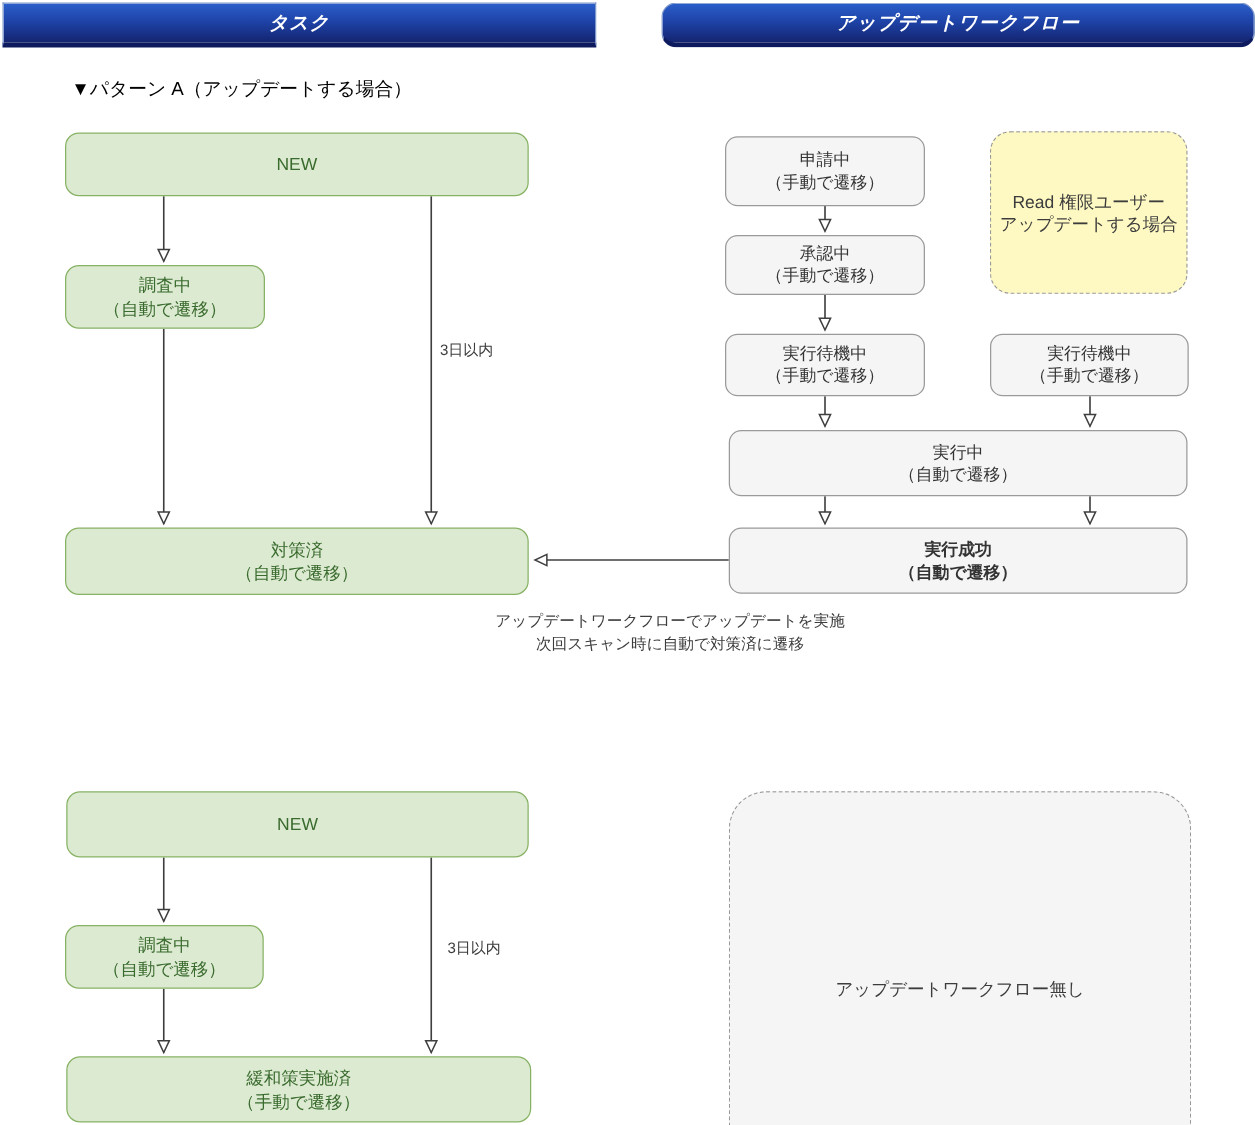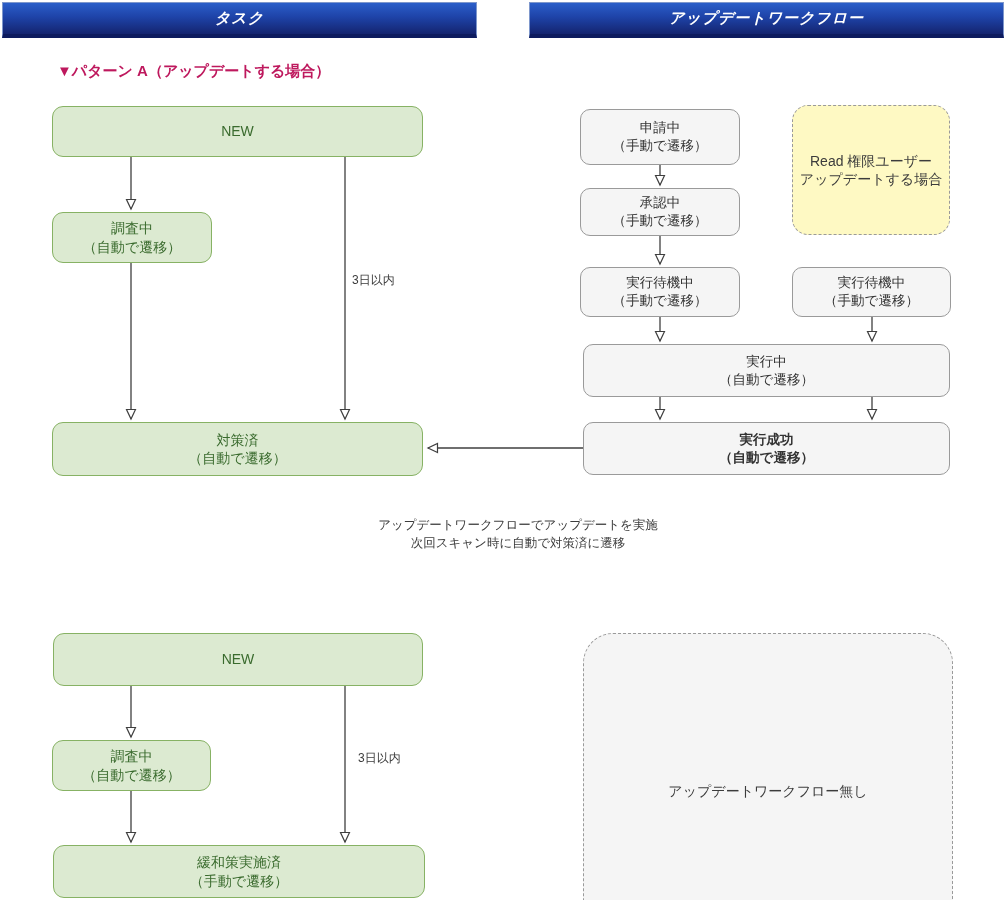--- a/index.html
+++ b/index.html
@@ -26,39 +26,39 @@
   }
   .gray{
     background:#f5f5f5;border:1.3px solid #9a9a9a;border-radius:10px;
     color:#333333;font-size:13.5px;
   }
   .dashed{
     background:#fef9c3;border:1.5px dashed #9a9a9a;
     color:#3c3c3c;
   }
   .sec-heading{
-    position:absolute;font-size:15px;font-weight:bold;color:#be185d;white-space:nowrap;
+    position:absolute;font-size:15px;font-weight:normal;color:#000000;white-space:nowrap;
   }
   .edge-label{
     position:absolute;font-size:12px;color:#3b3b3b;white-space:nowrap;
   }
   .caption{
     position:absolute;text-align:center;font-size:12.5px;color:#3d3d3d;line-height:1.4;white-space:nowrap;
   }
   svg#flow{position:absolute;left:0;top:0;}
 </style>
 </head>
 <body>
 
 <div id="canvas">
 
   <div class="hdr" style="left:2px;width:473px;">
     <span>タスク</span>
   </div>
-  <div class="hdr" style="left:529px;width:473px;">
+  <div class="hdr" style="left:529px;width:473px;border-radius:12px;">
     <span>アップデートワークフロー</span>
   </div>
 
   <svg id="flow" width="1004" height="900">
     <defs>
       <marker id="ah" markerUnits="userSpaceOnUse" markerWidth="13" markerHeight="13" refX="11" refY="6" orient="auto">
         <path d="M1.5,1.5 L11,6 L1.5,10.5 Z" fill="#ffffff" stroke="#3f3f3f" stroke-width="1.2"></path>
       </marker>
     </defs>
     <g stroke="#3f3f3f" stroke-width="1.3" fill="none">
@@ -127,21 +127,21 @@
   <div class="node gray" style="left:583px;top:422px;width:367px;height:53px;font-weight:bold;">
     <span>実行成功</span>
     <span>（自動で遷移）</span>
   </div>
 
   <div class="node dashed" style="left:792px;top:105px;width:158px;height:130px;border-radius:16px;font-size:14px;">
     <span>Read 権限ユーザー</span>
     <span>アップデートする場合</span>
   </div>
 
-  <div class="caption" style="left:518px;top:489px;transform:translateX(-50%);margin-top:28px;">
+  <div class="caption" style="left:536px;top:489px;transform:translateX(-50%);">
     <div>アップデートワークフローでアップデートを実施</div>
     <div>次回スキャン時に自動で対策済に遷移</div>
   </div>
 
 
   <div class="node green" style="left:53px;top:633px;width:370px;height:53px;">
     <span>NEW</span>
   </div>
 
   <div class="node green" style="left:52px;top:740px;width:159px;height:51px;">

